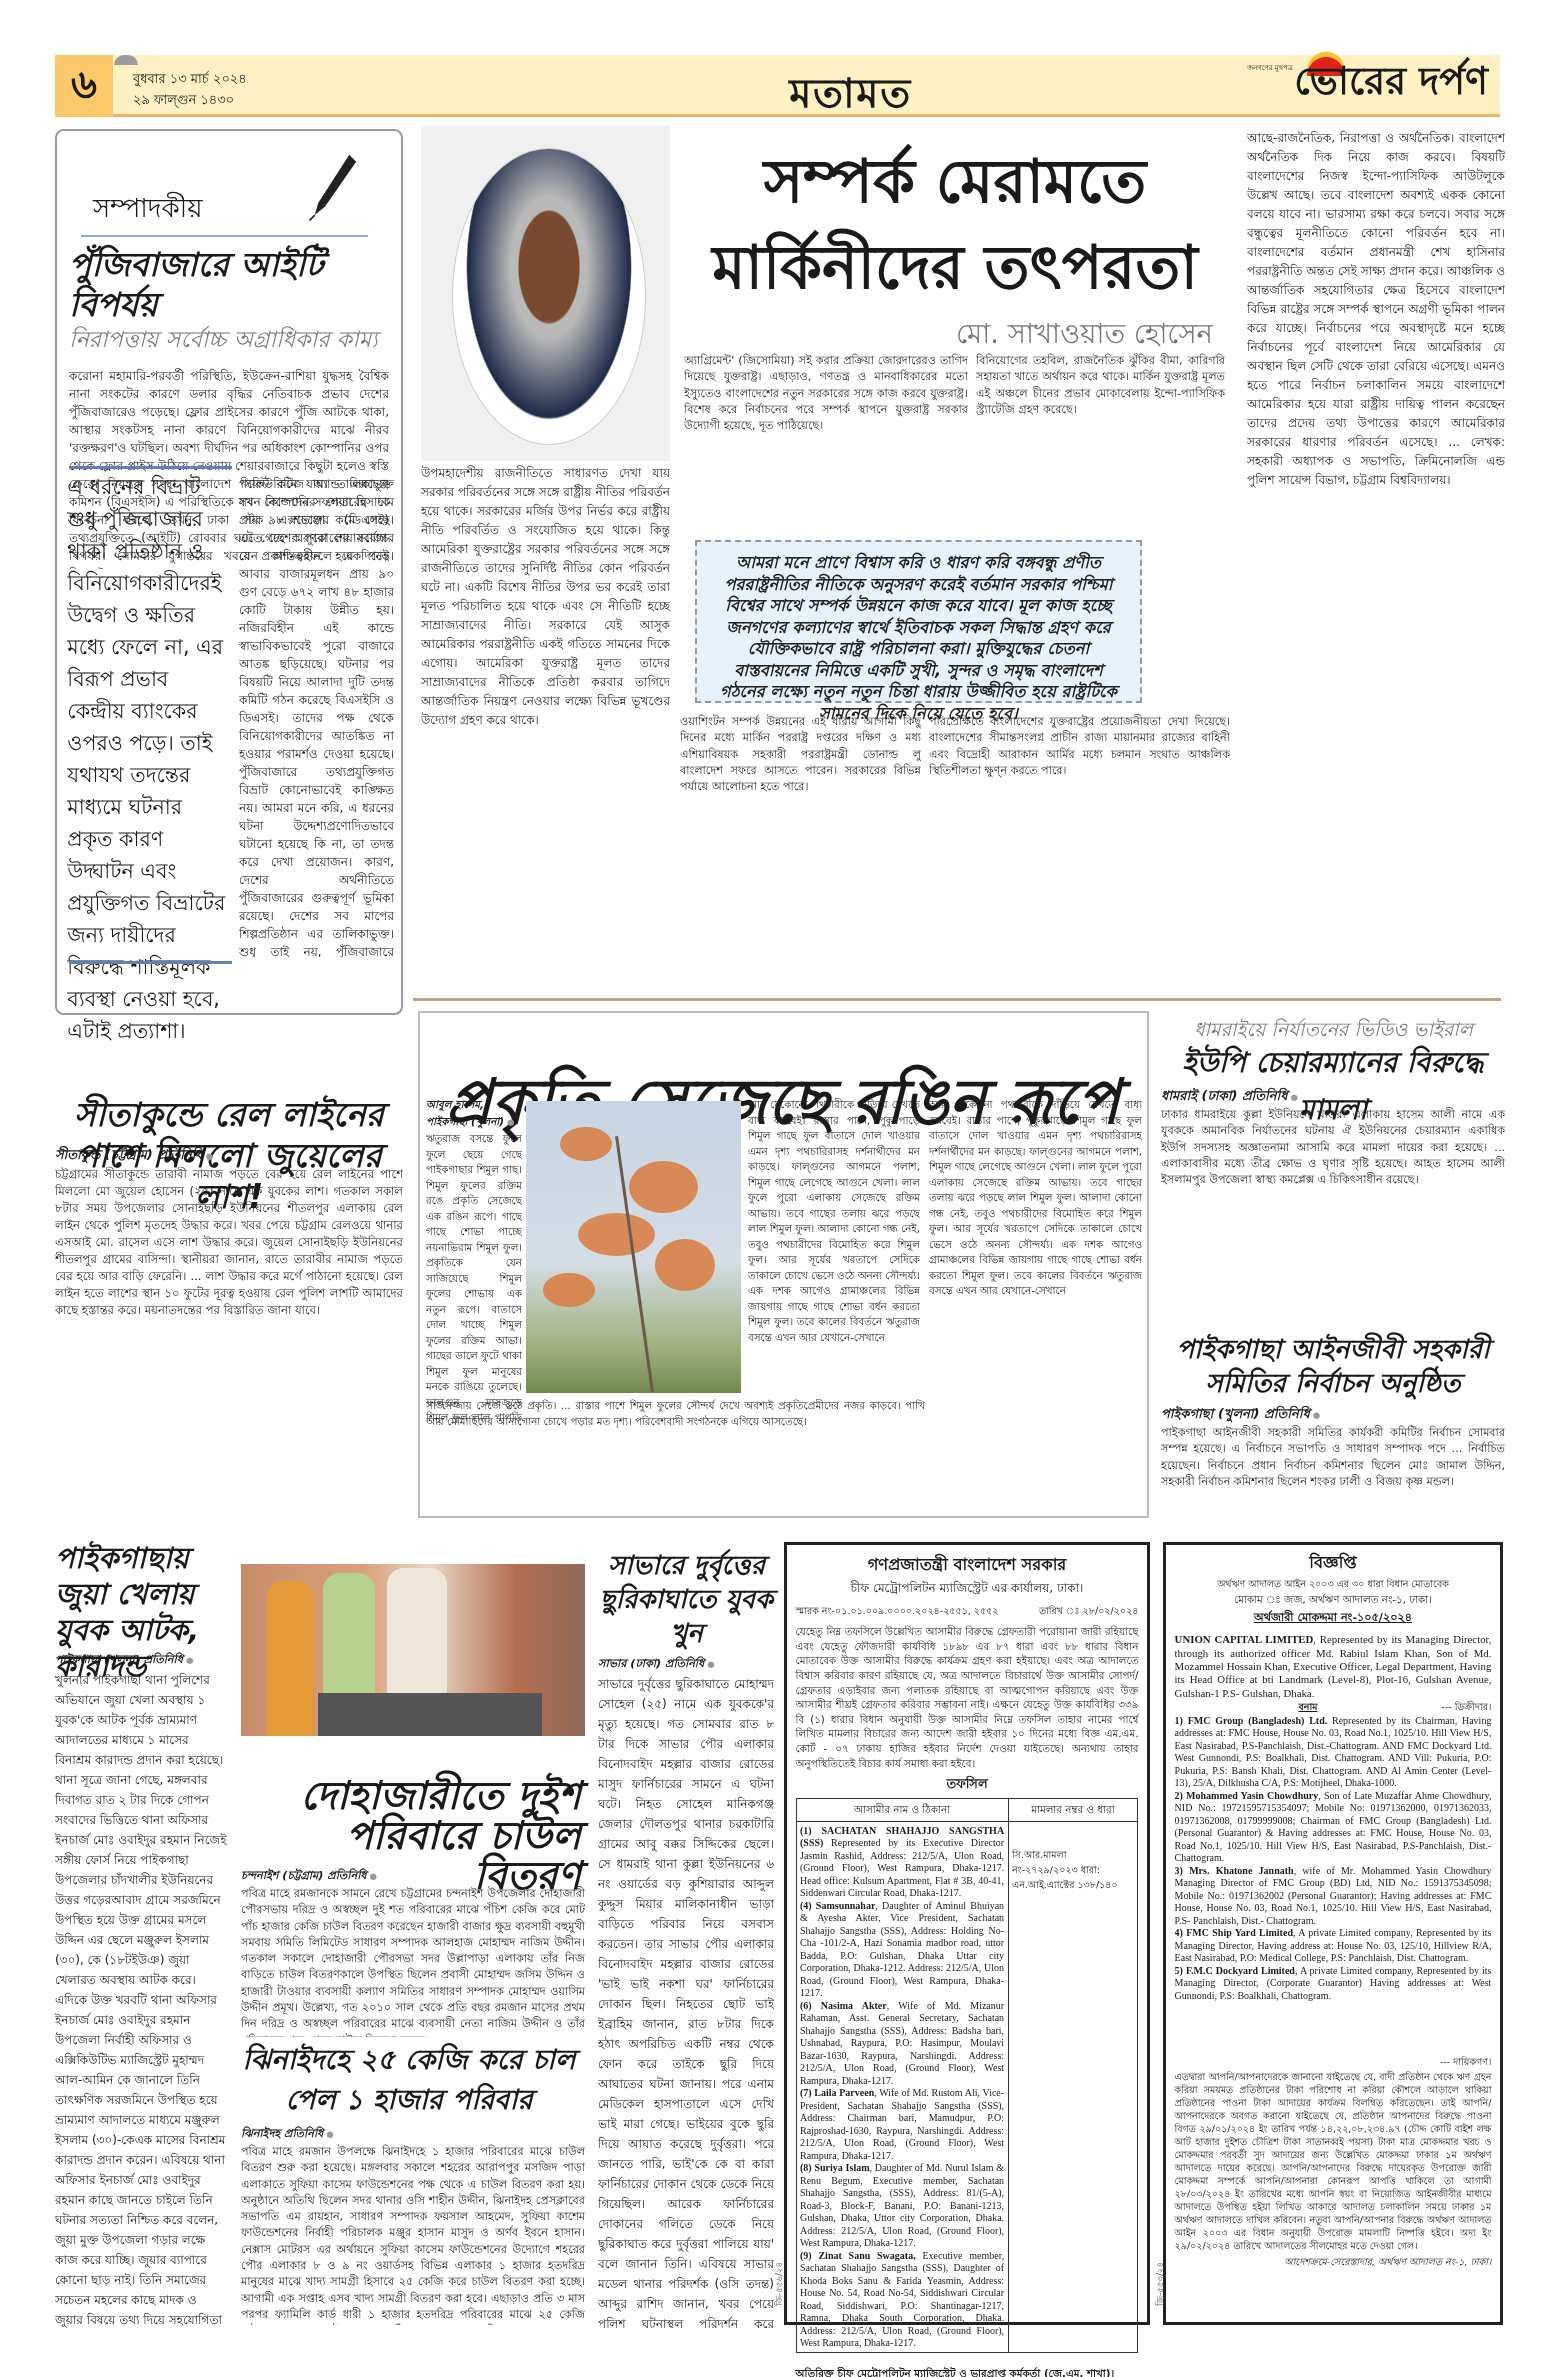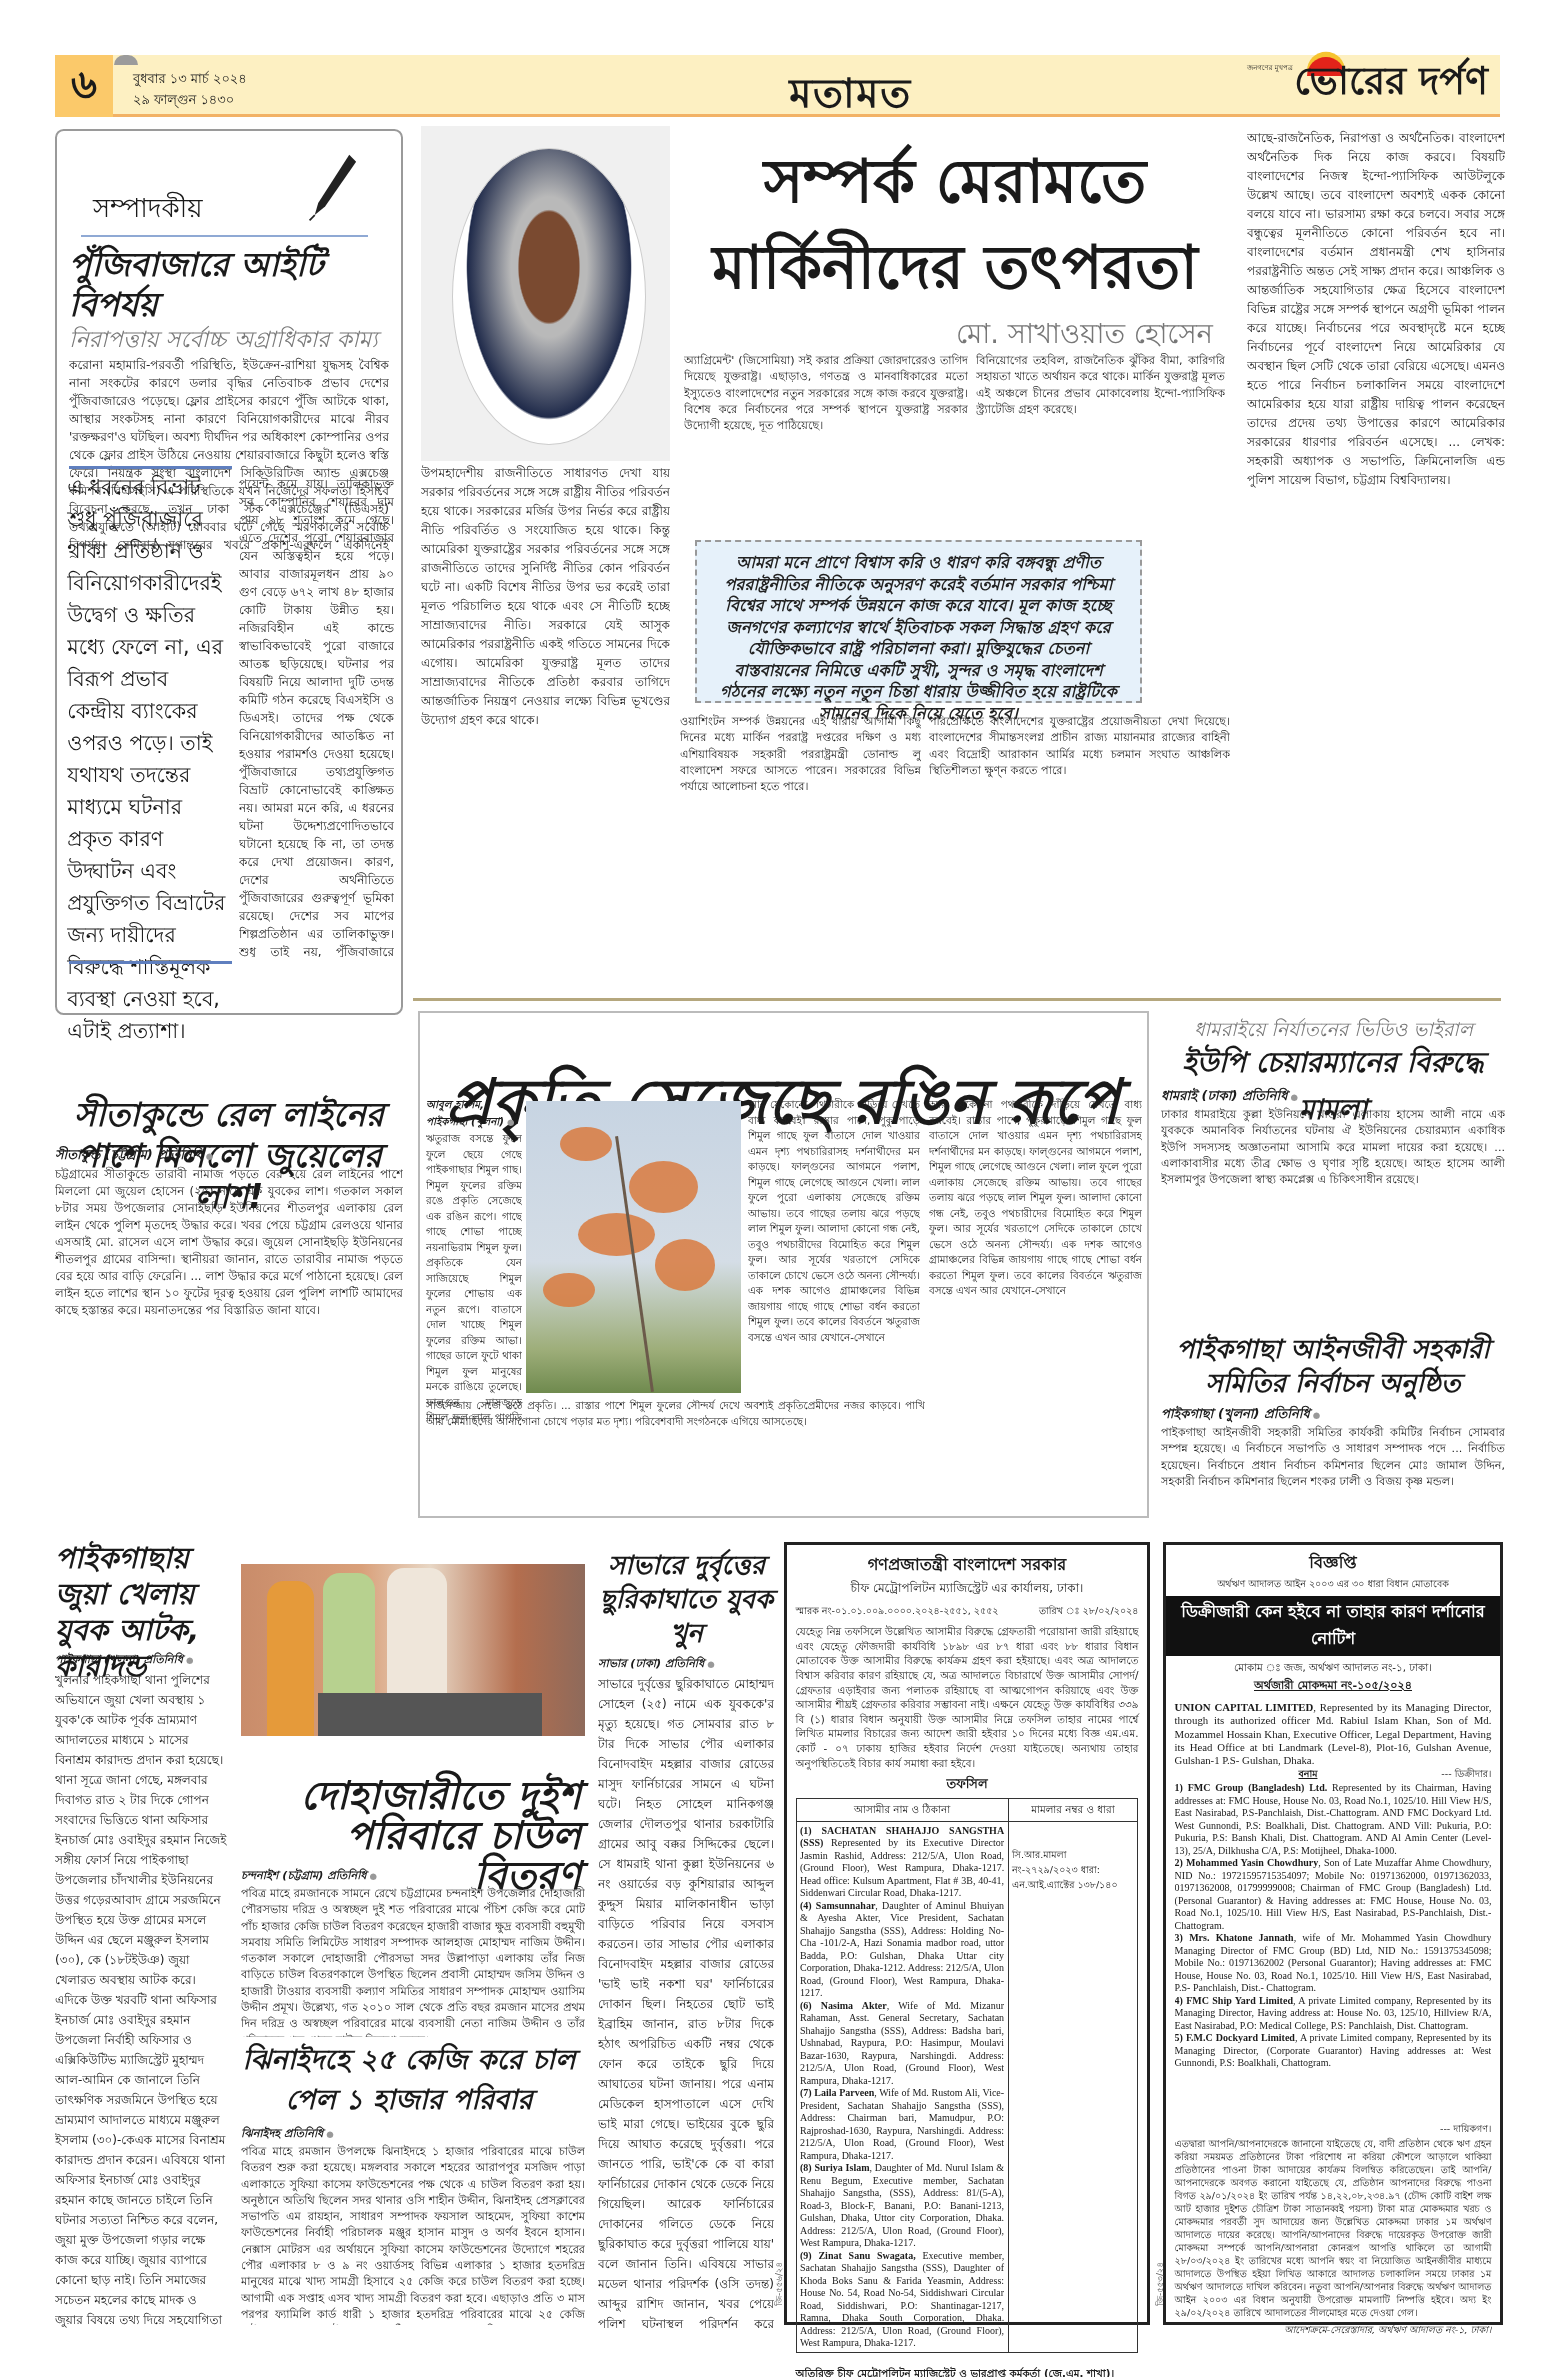--- a/index.html
+++ b/index.html
@@ -19,21 +19,21 @@
   .masthead .name { position: absolute; right: 0; bottom: 0; font-size: 38px; font-weight: bold; }
   .masthead .tag { position: absolute; left: 43px; top: 1.7px; font-size: 6.9px; }
   .sun { position: absolute; left: 103px; top: -3.4px; width: 38px; height: 19px; background: #e2231a; border-radius: 19px 19px 0 0; box-shadow: 0 -5.2px 0 #f6c431; }
 
   
   .editorial { left: 55px; top: 129px; width: 348px; height: 886px; border: 2.6px solid #9a9a9a; border-radius: 8.6px; padding: 13.8px 12px; }
   .ed-label { font-size: 26px; margin-left: 24px; margin-top: 43px; }
   .ed-rule { height: 1.7px; background: #8fa9d4; margin: 3.4px 20.6px 8.6px 12px; }
   .pen { position: absolute; left: 249px; top: 21.5px; width: 52px; height: 69px; }
   .ed-head { font-size: 33px; font-weight: bold; font-style: italic; line-height: 40px; }
-  .ed-sub { font-size: 22.4px; color: #7a7a7a; font-style: italic; line-height: 29px; margin-bottom: 2px; }
+  .ed-sub { font-size: 22.4px; color: #7a7a7a; font-style: italic; line-height: 29px; margin-bottom: 13px; }
   .pull { position: absolute; left: 10.3px; top: 340px; width: 163px; font-size: 20.6px; line-height: 32px; }
   .pull-rule { position: absolute; left: 12px; width: 163px; height: 2.6px; background: #5f7fbf; }
   .ed-right { position: absolute; left: 182px; top: 344px; width: 155px; font-size: 12px; line-height: 18px; text-align: justify; }
 
   
   .portrait-bg { left: 421px; top: 126px; width: 249px; height: 335px; background: #f0f0f0; }
   .portrait { left: 452px; top: 148px; width: 194px; height: 297px; border-radius: 50%; background: radial-gradient(ellipse at 50% 40%, #7a4a30 0 22%, #b9b9b9 23% 28%, #1f2a4a 60%, #fff 61%); border: 1.7px solid #ccc; }
   .op-title { left: 680px; top: 138px; width: 550px; text-align: center; font-size: 60px; font-weight: bold; line-height: 86px; }
   .op-byline { left: 817px; top: 313px; width: 396px; text-align: right; font-size: 27.5px; color: #777; }
   .op-col1 { left: 421px; top: 464px; width: 249px; }
@@ -236,21 +236,20 @@
     </tr>
   </tbody>
     </table>
   <div class="n-foot">অতিরিক্ত চীফ মেট্রোপলিটন ম্যাজিস্ট্রেট ও ভারপ্রাপ্ত কর্মকর্তা (জে.এম. শাখা)।</div>
 </div>
 <div class="abs side-code" style="left:772px;top:2262px;">জি-৫৫৬/২৪</div>
 
 <div class="abs notice2">
   <div class="n-title">বিজ্ঞপ্তি</div>
   <div class="n-sub" style="font-size:9.5px">অর্থঋণ আদালত আইন ২০০৩ এর ৩০ ধারা বিধান মোতাবেক</div>
-  <div class="black-bar">ডিক্রীজারী কেন হইবে না তাহার কারণ দর্শানোর নোটিশ</div>
   <div class="n-sub" style="font-size:10.3px">মোকাম ঃ জজ, অর্থঋণ আদালত নং-১, ঢাকা।</div>
   <div class="n-sub u" style="font-size:11.2px">অর্থজারী মোকদ্দমা নং-১০৫/২০২৪</div>
   <div class="eng" style="margin-top:5.2px"><b>UNION CAPITAL LIMITED</b><span>, Represented by its Managing Director, through its authorized officer Md. Rabiul Islam Khan, Son of Md. Mozammel Hossain Khan, Executive Officer, Legal Department, Having its Head Office at bti Landmark (Level-8), Plot-16, Gulshan Avenue, Gulshan-1 P.S- Gulshan, Dhaka.</span></div>
   <div style="display:flex;justify-content:space-between;font-size:9.5px">
     <span></span>
       <span class="u">বনাম</span>
       <span>--- ডিক্রীদার।</span>
   </div>
   <div class="eng" style="font-size:10px;line-height:12.5px;height:340px;overflow:hidden;">
     <div><b>1) FMC Group (Bangladesh) Ltd.</b><span> Represented by its Chairman, Having addresses at: FMC House, House No. 03, Road No.1, 1025/10. Hill View H/S, East Nasirabad, P.S-Panchlaish, Dist.-Chattogram. AND FMC Dockyard Ltd. West Gunnondi, P.S: Boalkhali, Dist. Chattogram. AND Vill: Pukuria, P.O: Pukuria, P.S: Bansh Khali, Dist. Chattogram. AND Al Amin Center (Level-13), 25/A, Dilkhusha C/A, P.S: Motijheel, Dhaka-1000.</span></div>

